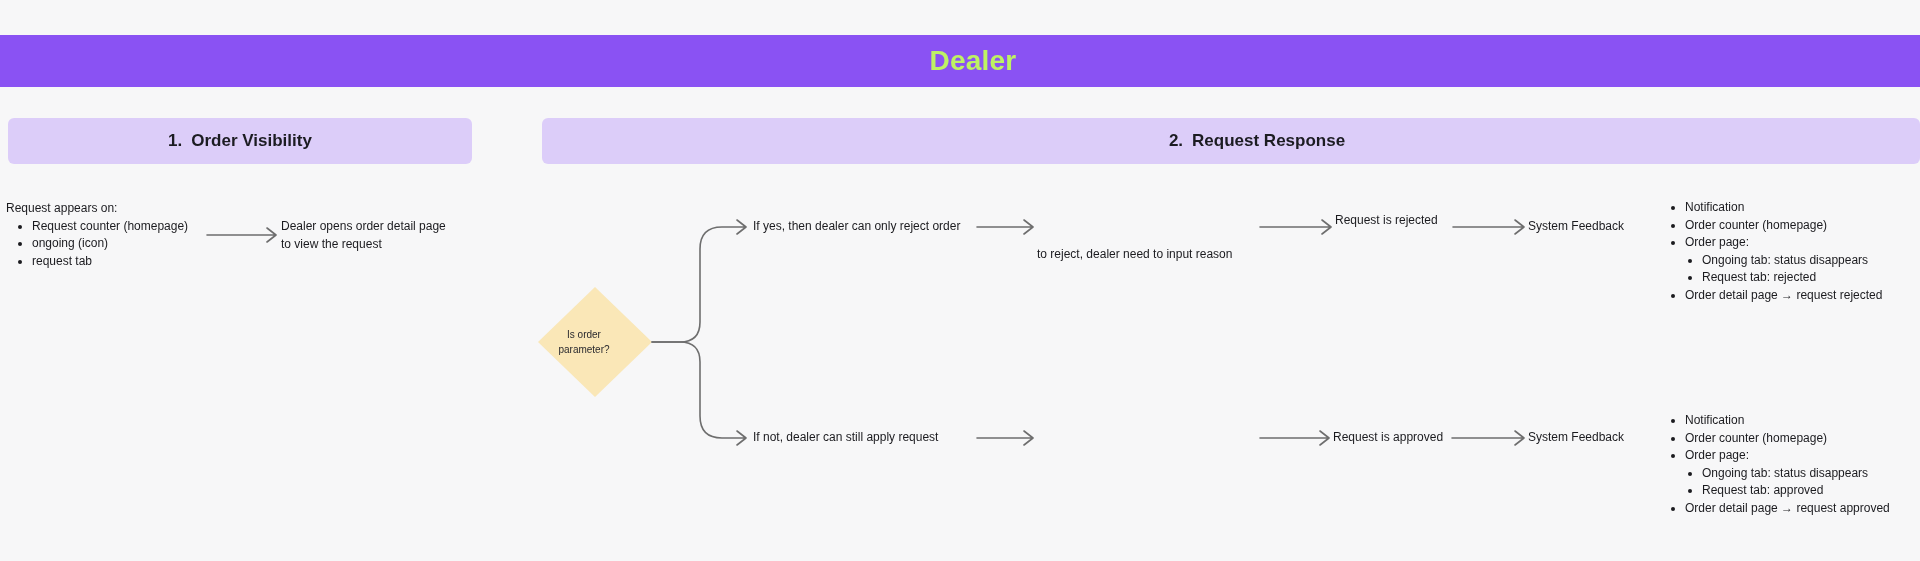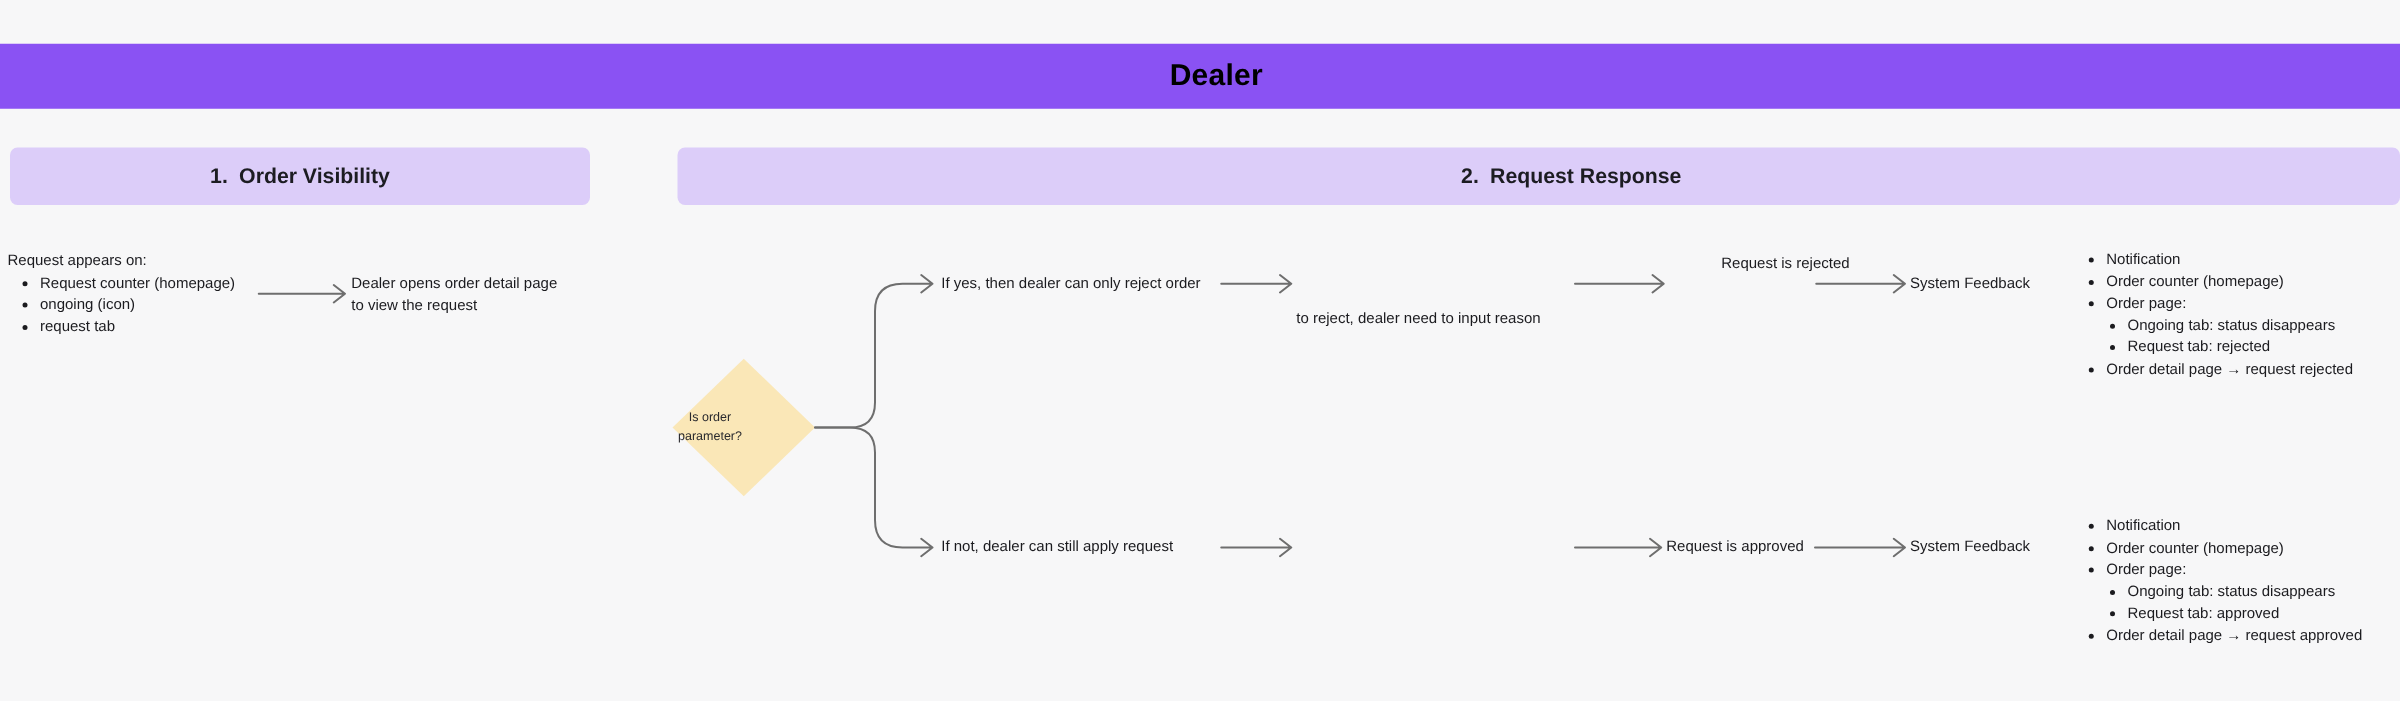--- a/index.html
+++ b/index.html
@@ -11,39 +11,39 @@
     --ink:#1b1b1f;
   }
   *{box-sizing:border-box;margin:0;padding:0;}
   html,body{background:var(--bg);}
   body{font-family:"Liberation Sans","DejaVu Sans",sans-serif;color:var(--ink);}
   .canvas{position:relative;width:1920px;height:561px;background:var(--bg);overflow:hidden;}
 
   
   .header-bar{position:absolute;left:0;top:35px;width:1920px;height:52px;background:var(--accent);
     display:flex;align-items:center;justify-content:center;}
-  .header-title{color:#000000;font-size:24px;font-weight:bold;letter-spacing:.2px;text-indent:26px;}
+  .header-title{color:#bef264;font-size:28px;font-weight:bold;letter-spacing:.2px;text-indent:26px;}
 
   
   .section-box{position:absolute;top:118px;height:46px;background:var(--section-bg);border-radius:6px;
     display:flex;align-items:center;justify-content:center;font-size:17px;font-weight:bold;color:#1c1c22;}
   .section-box .num{margin-right:9px;}
   .sec-1{left:8px;width:464px;}
   .sec-2{left:542px;width:1378px;padding-left:52px;}
 
   
   .txt{position:absolute;font-size:12px;line-height:17.5px;color:var(--ink);white-space:nowrap;}
 
   ul.blist{list-style:disc;padding-left:26px;}
   .outcomes{position:absolute;left:1662px;width:262px;font-size:12px;line-height:17.5px;white-space:nowrap;}
   .outcomes ul{list-style:disc;padding-left:23px;}
   .outcomes ul ul{list-style:disc;padding-left:17px;}
 
   
-  .diamond-label{position:absolute;left:518px;top:327px;width:100px;text-align:center;
+  .diamond-label{position:absolute;left:534px;top:327px;width:100px;text-align:center;
     font-size:10px;line-height:15px;font-weight:500;color:#2a2a2e;}
 
   svg.wires{position:absolute;left:0;top:0;pointer-events:none;}
   .wire{stroke:var(--line);stroke-width:1.6;fill:none;stroke-linecap:round;stroke-linejoin:round;}
 </style>
 </head>
 <body>
 
 <div class="canvas">
 
@@ -91,21 +91,21 @@
     <div>to view the request</div>
   </div>
 
   <div class="diamond-label">
     <div>Is order</div>
     <div>parameter?</div>
   </div>
 
   <div class="txt" style="left:753px;top:218px;text-align:center;">If yes, then dealer can only reject order</div>
   <div class="txt" style="left:1037px;top:218px;margin-top:28px;">to reject, dealer need to input reason</div>
-  <div class="txt" style="left:1335px;top:202px;margin-left:42px;">Request is rejected</div>
+  <div class="txt" style="left:1335px;top:212px;">Request is rejected</div>
   <div class="txt" style="left:1528px;top:218px;">System Feedback</div>
 
   <div class="outcomes" style="top:199px;">
     <ul>
       <li>Notification</li>
       <li>Order counter (homepage)</li>
       <li><span>Order page:</span>
         <ul>
           <li>Ongoing tab: status disappears</li>
           <li>Request tab: rejected</li>

